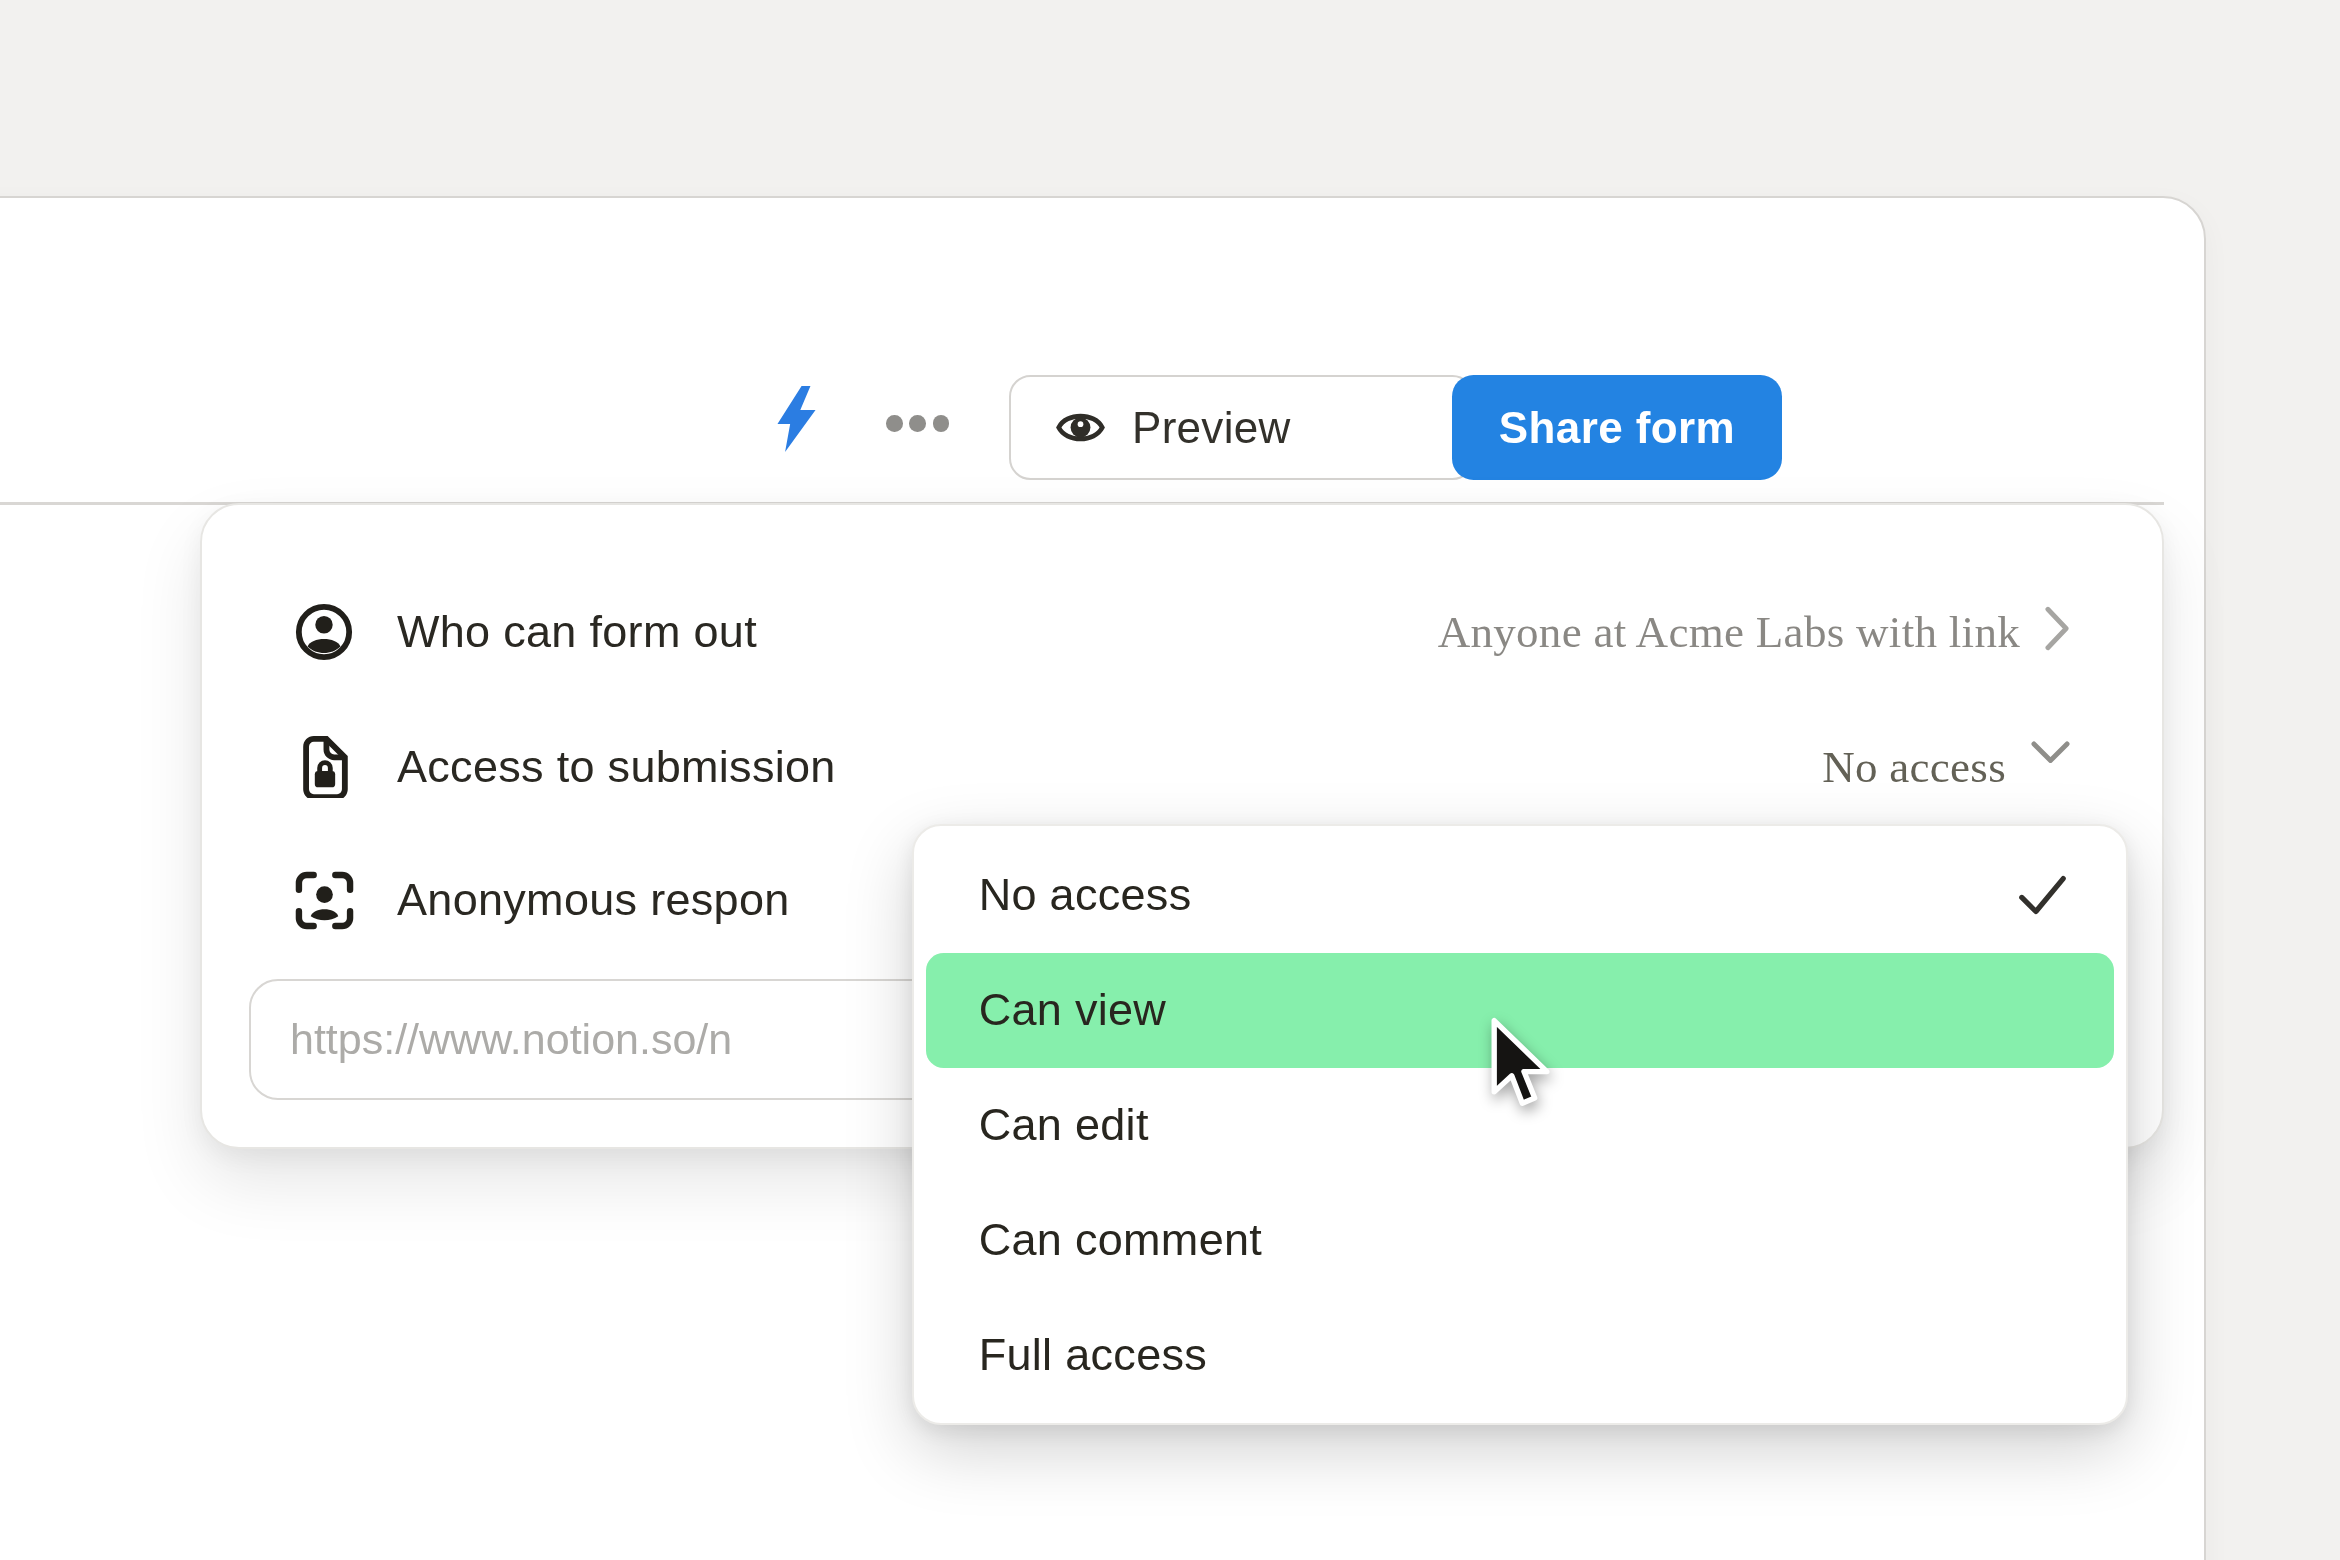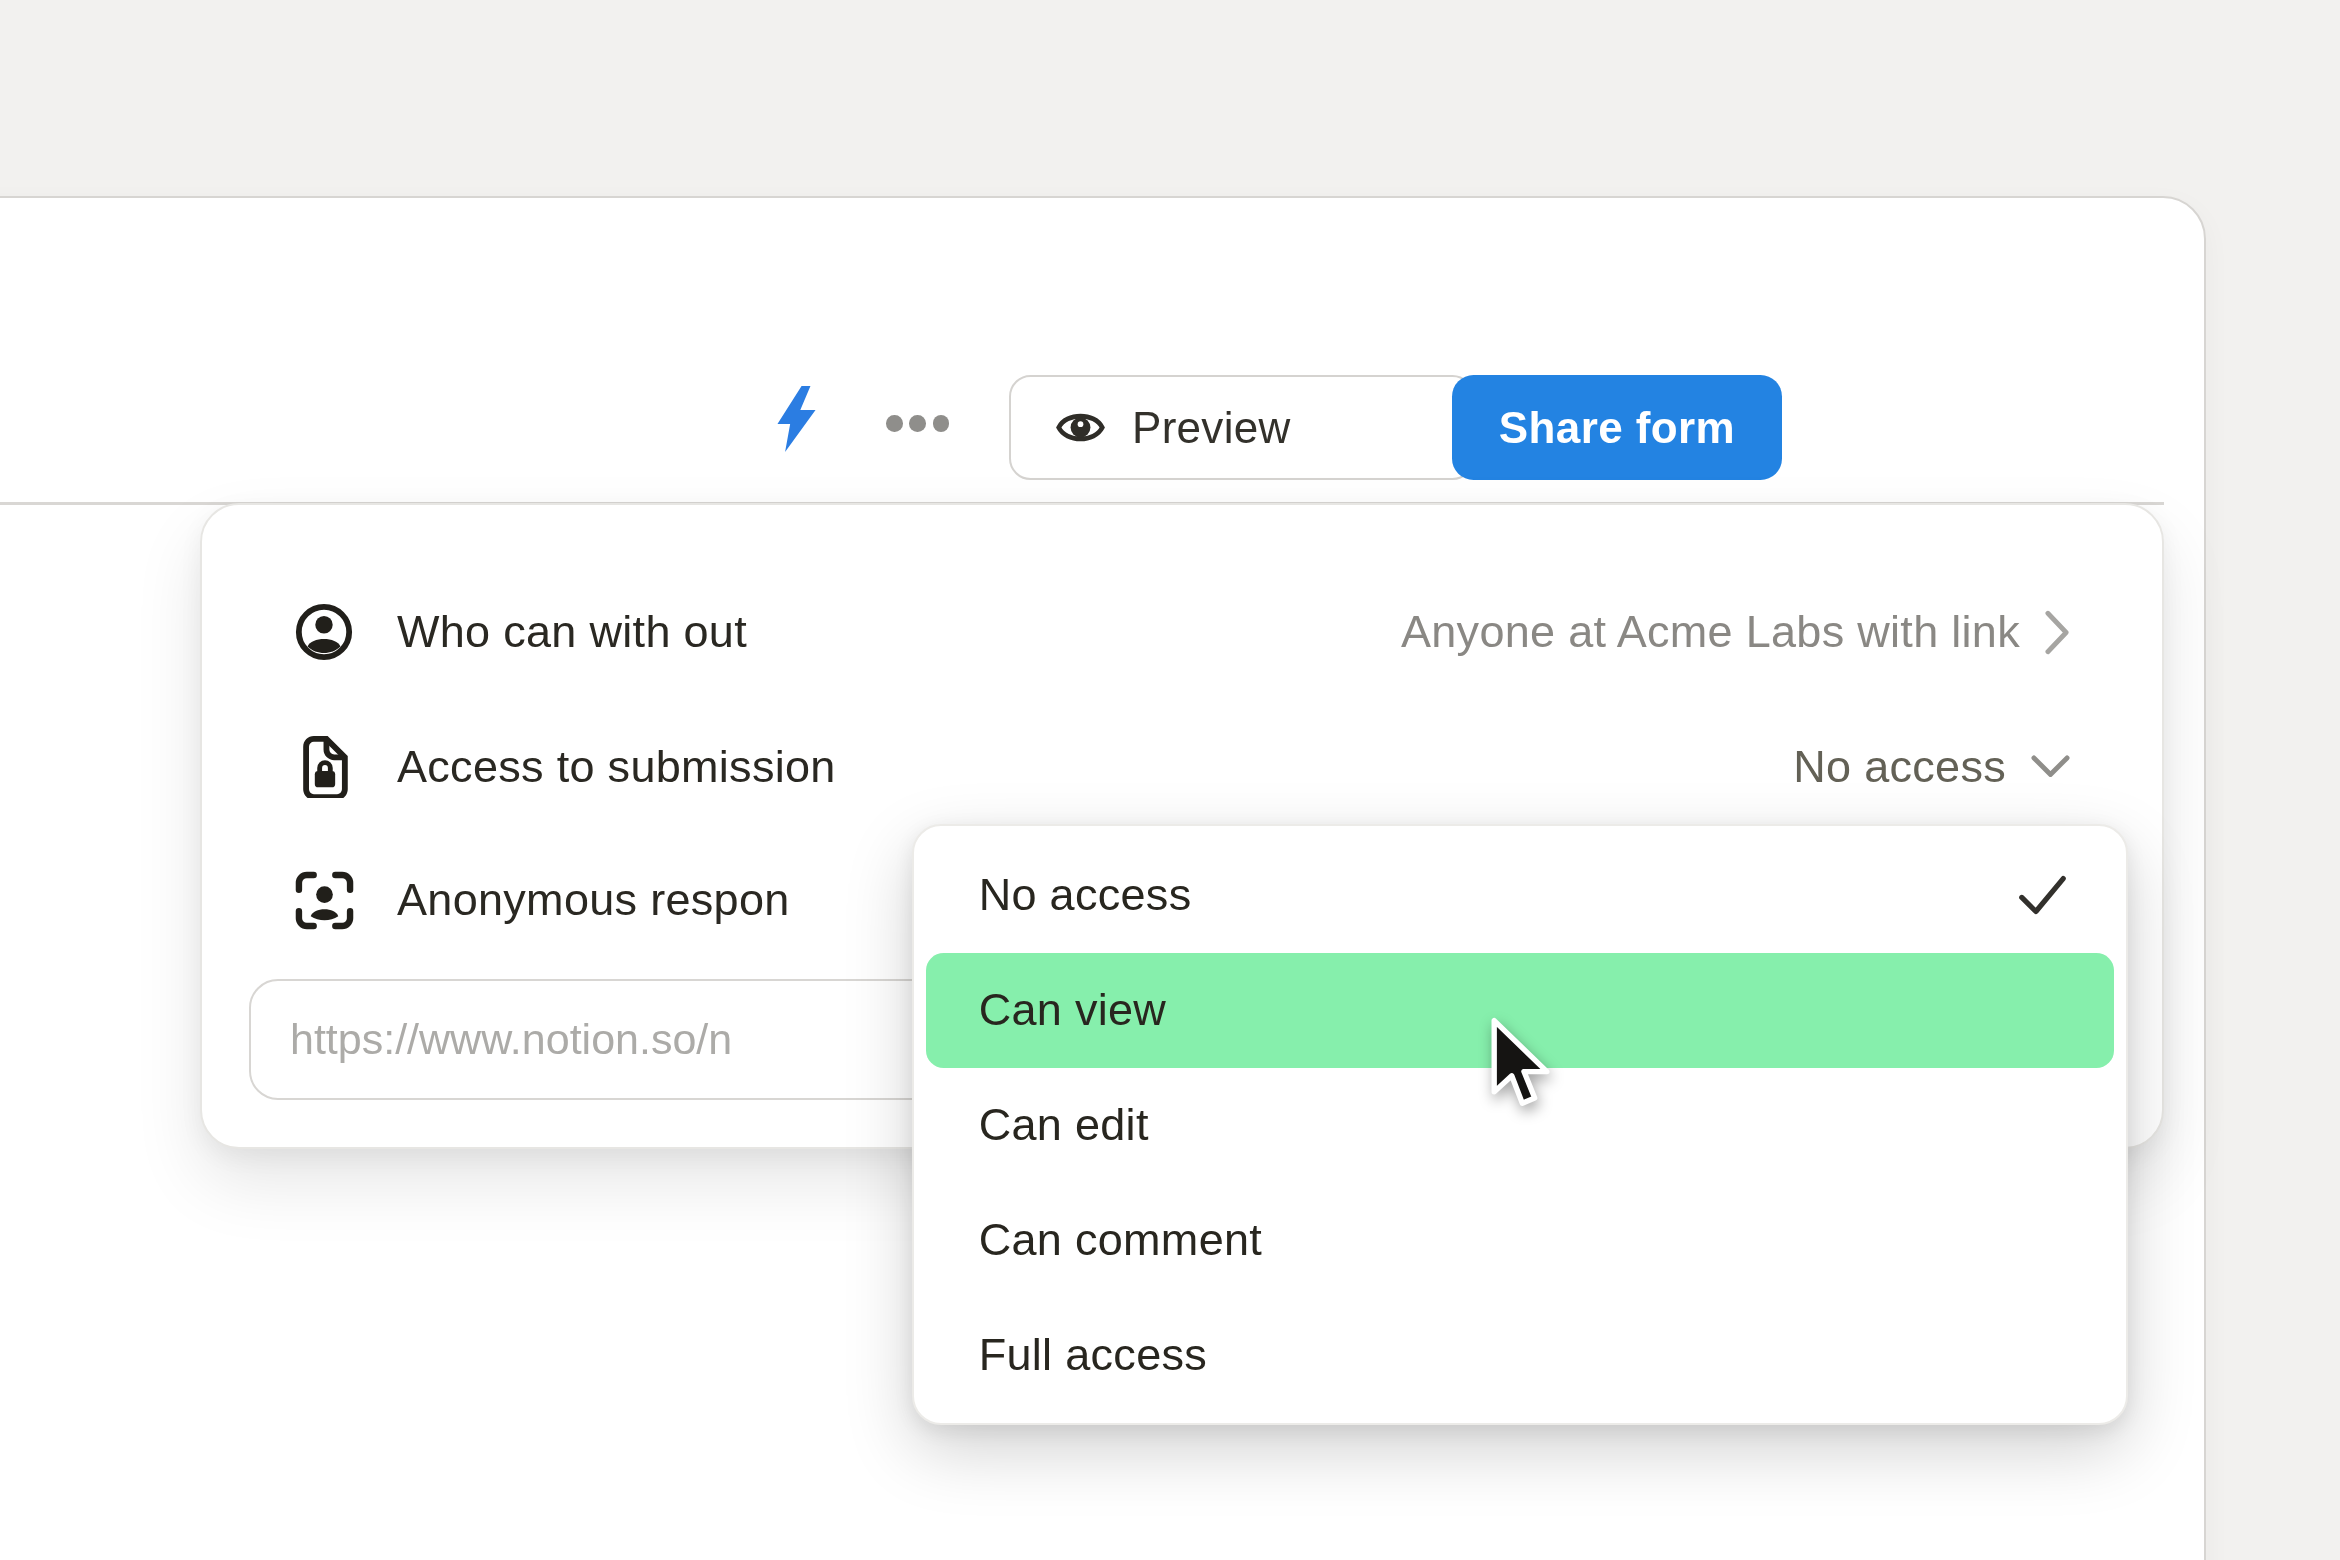--- a/index.html
+++ b/index.html
@@ -29,22 +29,22 @@
 
   
   .popover { position:absolute; left:200px; top:503px; width:1964px; height:646px;
              background:#FFFFFF; border:2px solid #E7E6E3; border-radius:39px;
              box-shadow:0 33px 68px rgba(0,0,0,0.10), 0 7.8px 23.4px rgba(0,0,0,0.05); z-index:2; }
   .row { position:absolute; left:92px; right:92px; height:94px; display:flex; align-items:center; }
   .row-1 { top:80px; } .row-2 { top:215px; } .row-3 { top:348px; }
   .row .icon { width:60px; height:60px; margin-right:43px; flex:none; display:flex;
                align-items:center; justify-content:center; }
   .row-label { font-size:45px; color:#2A2822; letter-spacing:0.3px; white-space:nowrap; }
-  .row-value { margin-left:auto; display:flex; align-items:center; gap:25px;
-               font-size:45px; letter-spacing:0.3px; white-space:nowrap; cursor:default; }
+  .row-value { margin-left:auto; display:flex; align-items:flex-start; gap:25px;
+               font-size:45px; letter-spacing:0.3px; white-space:nowrap; cursor:default;font-family:Liberation Serif, serif; }
   .val-gray  { color:#8A8884; }
   .val-dark  { color:#636156; }
 
   .link-input { position:absolute; left:47px; top:474px; width:1859px; height:121px;
                 border:2.9px solid #D8D6D3; border-radius:29px; background:#fff;
                 font-family:"Liberation Sans",sans-serif; font-size:43px; color:#37352F;
                 padding:0 39px; outline:none; }
   .link-input::placeholder { color:#ACABA8; }
 
   
@@ -96,21 +96,21 @@
   <div class="popover">
 
     <div class="row row-1">
       <span class="icon">
         <svg width="60" height="60" viewBox="0 0 62 62">
           <circle cx="31" cy="31" r="26" fill="none" stroke="#211F1A" stroke-width="6"></circle>
           <circle cx="31" cy="23.5" r="9" fill="#211F1A"></circle>
           <path d="M14 46 C18 35.5 44 35.5 48 46 C39 55 23 55 14 46 Z" fill="#211F1A"></path>
         </svg>
       </span>
-      <span class="row-label">Who can with out</span>
+      <span class="row-label">Who can form out</span>
       <span class="row-value">
         <span class="val-gray">Anyone at Acme Labs with link</span>
         <svg width="25" height="45" viewBox="0 0 26 46">
           <path d="M3 3 L22 23 L3 43" fill="none" stroke="#A6A5A2" stroke-width="5" stroke-linecap="round" stroke-linejoin="round"></path>
         </svg>
       </span>
     </div>
 
     <div class="row row-2">
       <span class="icon">

